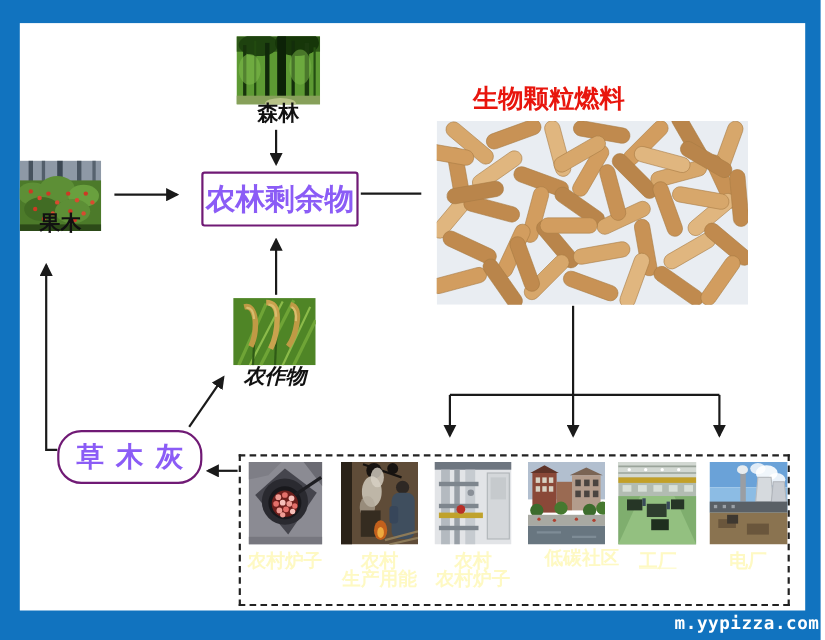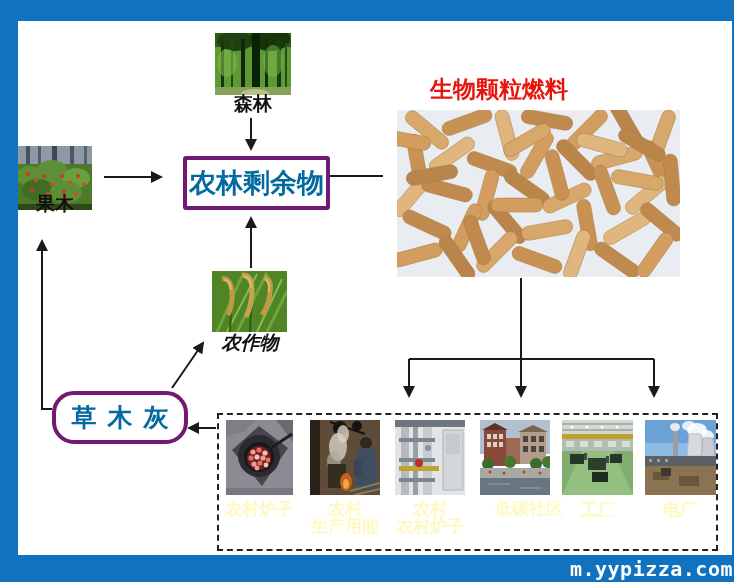--- a/index.html
+++ b/index.html
@@ -2,39 +2,39 @@
 <html style="--frame-blue: #1173BF; --title-red: #E8150D; --line-black: #1A1A1A;"><head>
 <meta charset="utf-8">
 <style>
   :root{
     --frame-blue:#1173BF;
     --title-red:#E8150D;
     --line-black:#1A1A1A;
   }
   html,body{margin:0;padding:0;}
   body{font-family:"Liberation Sans","DejaVu Sans",sans-serif;}
-  .frame{position:relative;width:734px;height:582px;background:var(--frame-blue);overflow:hidden;}
+  .frame{position:relative;width:734px;height:582px;background:var(--frame-blue);overflow:hidden;padding-left:12px;}
   .canvas{position:absolute;left:18px;top:21px;width:714px;height:534px;background:#ffffff;}
   .abs{position:absolute;}
   .overlay{position:absolute;left:0;top:0;width:750px;height:582px;pointer-events:none;}
   .node-label{font-weight:bold;font-size:19px;color:#111;text-align:center;line-height:20px;}
-  .flow-box{position:absolute;background:#fff;border:4px solid #701a75;border-radius:3px;
-            display:flex;align-items:center;justify-content:center;font-weight:bold;color:#0369a1;}
+  .flow-box{position:absolute;background:#fff;border:2px solid #701a75;border-radius:3px;
+            display:flex;align-items:center;justify-content:center;font-weight:bold;color:#8b5cf6;}
   .residue-box{left:183px;top:156px;width:139px;height:46px;font-size:27px;}
   .ash-box{left:52px;top:391px;width:128px;height:45px;font-size:25px;letter-spacing:11px;text-indent:11px;border-radius:22px;}
   .product-title{position:absolute;left:430px;top:74px;width:220px;
                  font-size:23px;font-weight:bold;color:var(--title-red);}
   .dashed-box{position:absolute;left:217px;top:413px;width:501px;height:138px;
               border:2px dashed #222;box-sizing:border-box;background:#fff;}
   .app-img{position:absolute;top:420px;height:75px;}
   .app-label{position:absolute;top:501px;width:90px;text-align:center;font-weight:bold;
              font-size:17px;line-height:17px;color:#fef9c3;}
   .app-label span{display:block;}
   .watermark{position:absolute;right:1px;top:557px;color:#ffffff;font-family:"DejaVu Sans Mono","Liberation Mono",monospace;
-             font-size:20px;font-weight:bold;letter-spacing:0.5px;}
+             font-size:16px;font-weight:bold;letter-spacing:0.5px;}
   img,svg{display:block;}
 </style>
 </head>
 <body>
 
 <div class="frame">
   <div class="canvas"></div>
 
   <svg class="overlay" viewBox="0 0 750 582">
     <defs>

